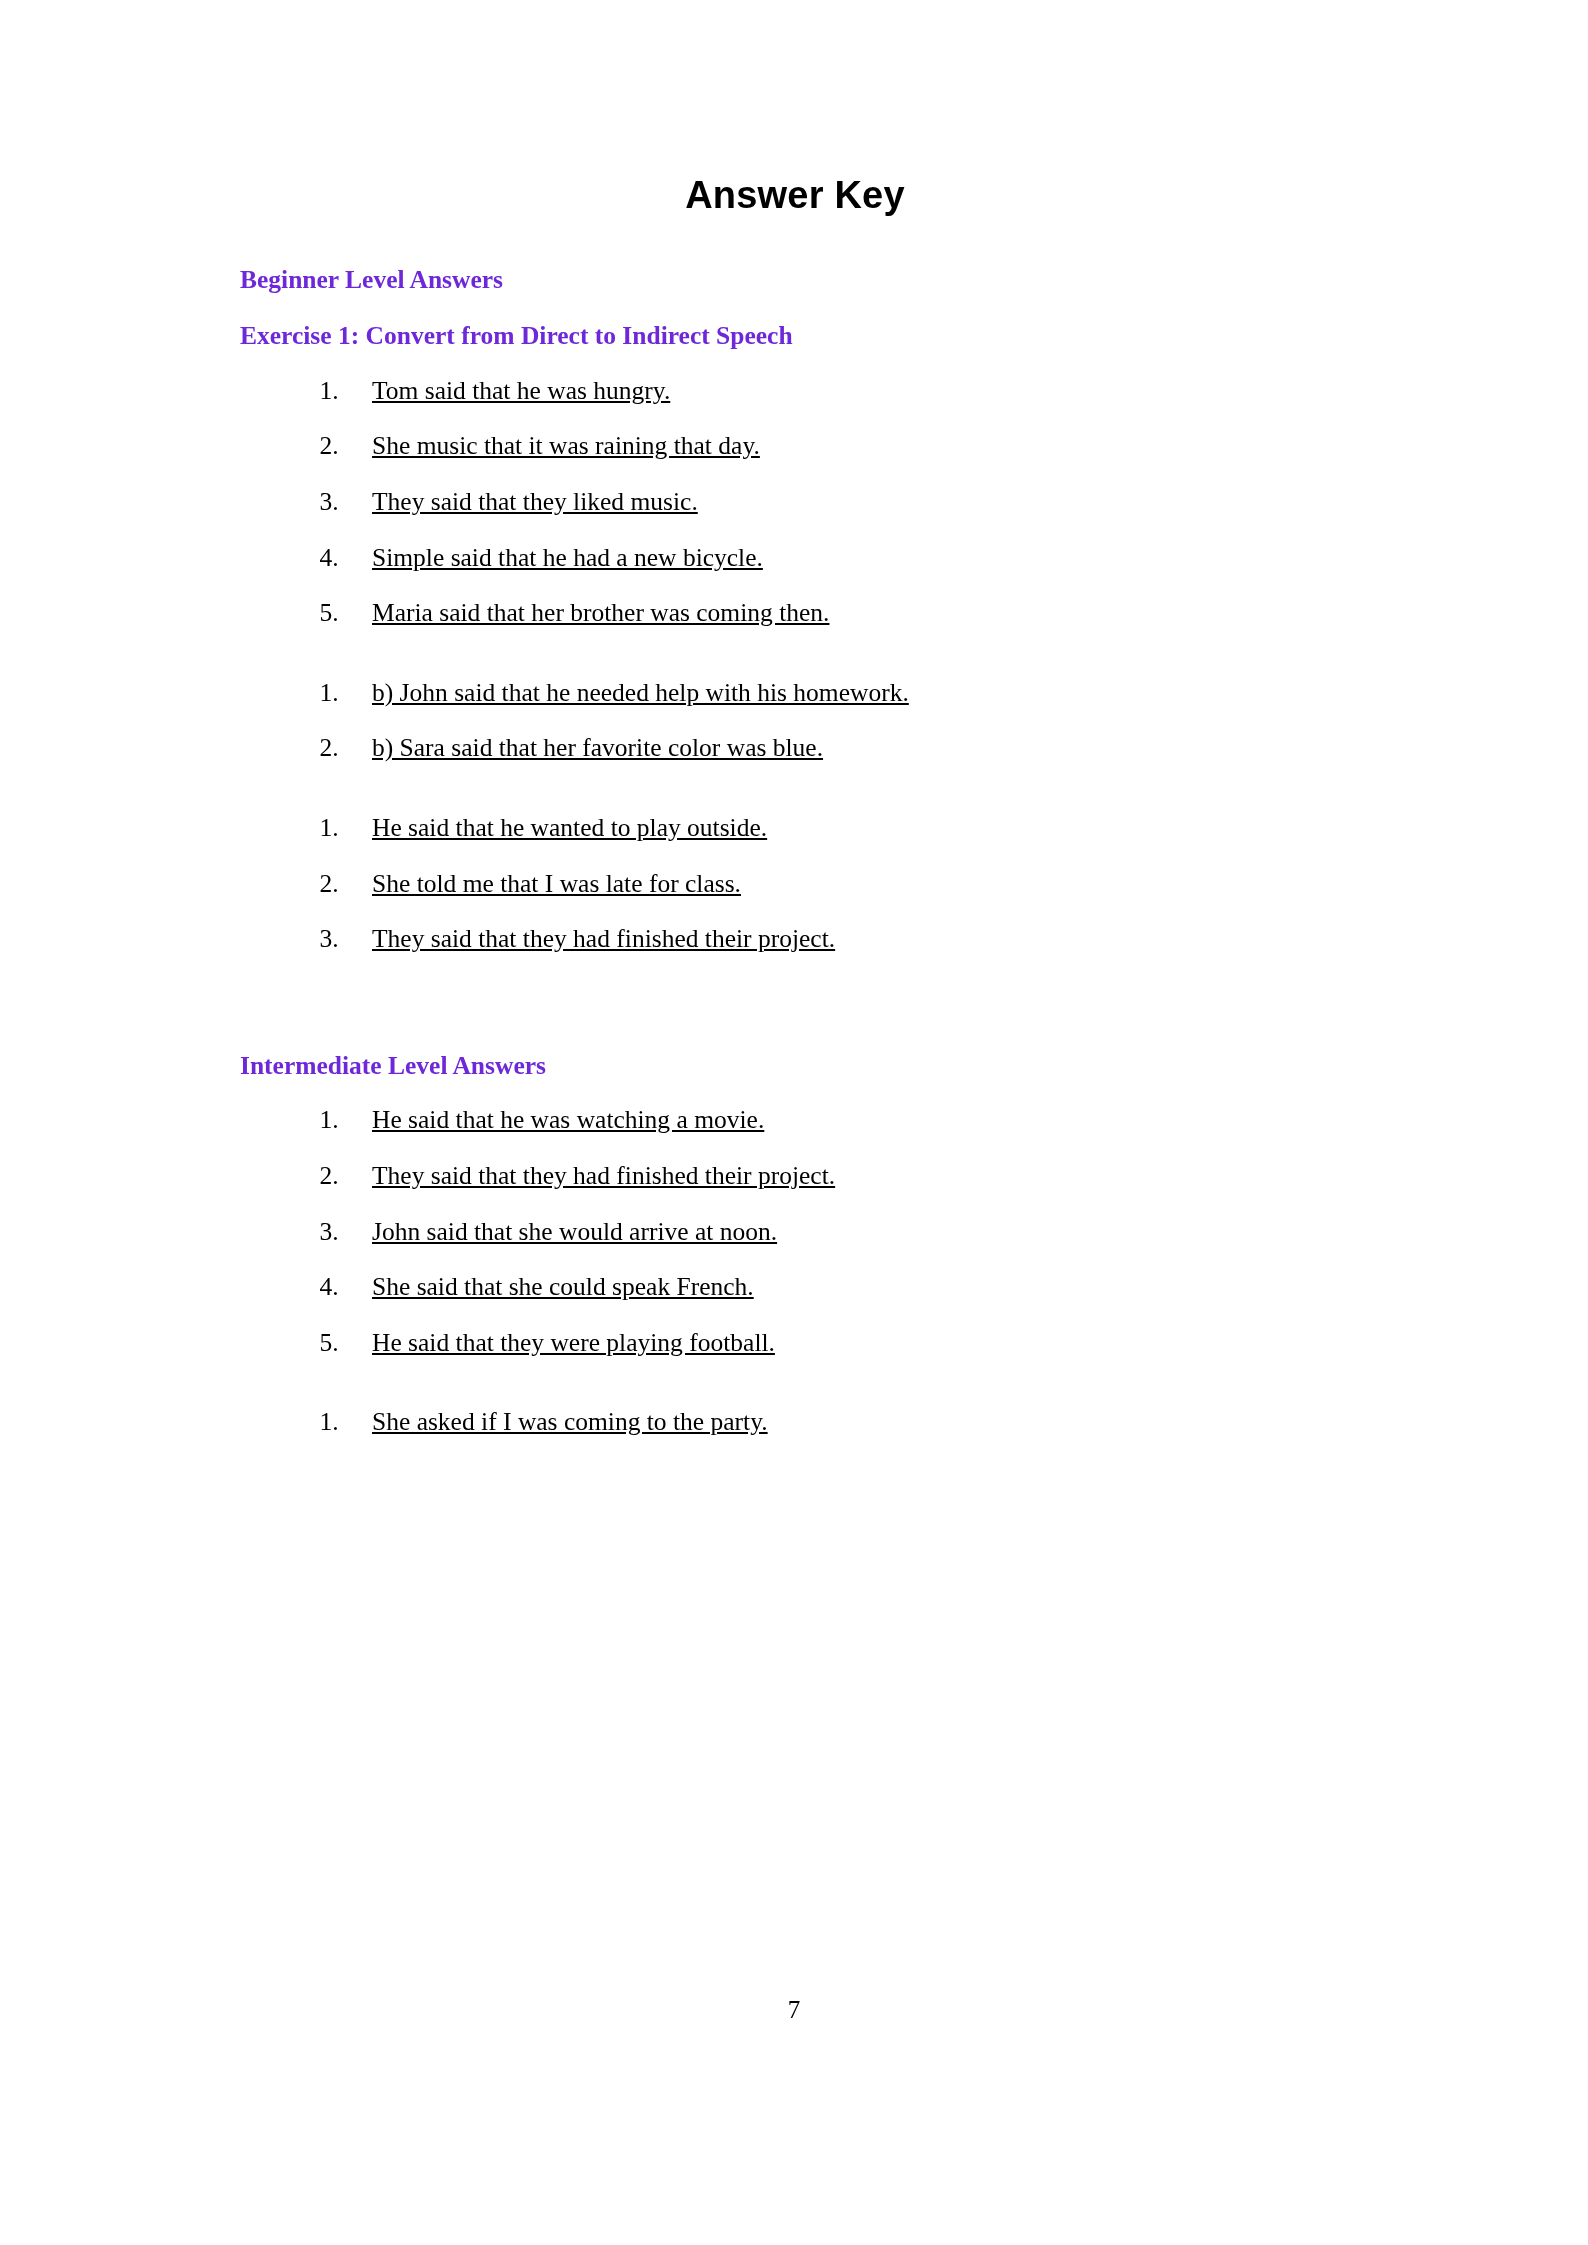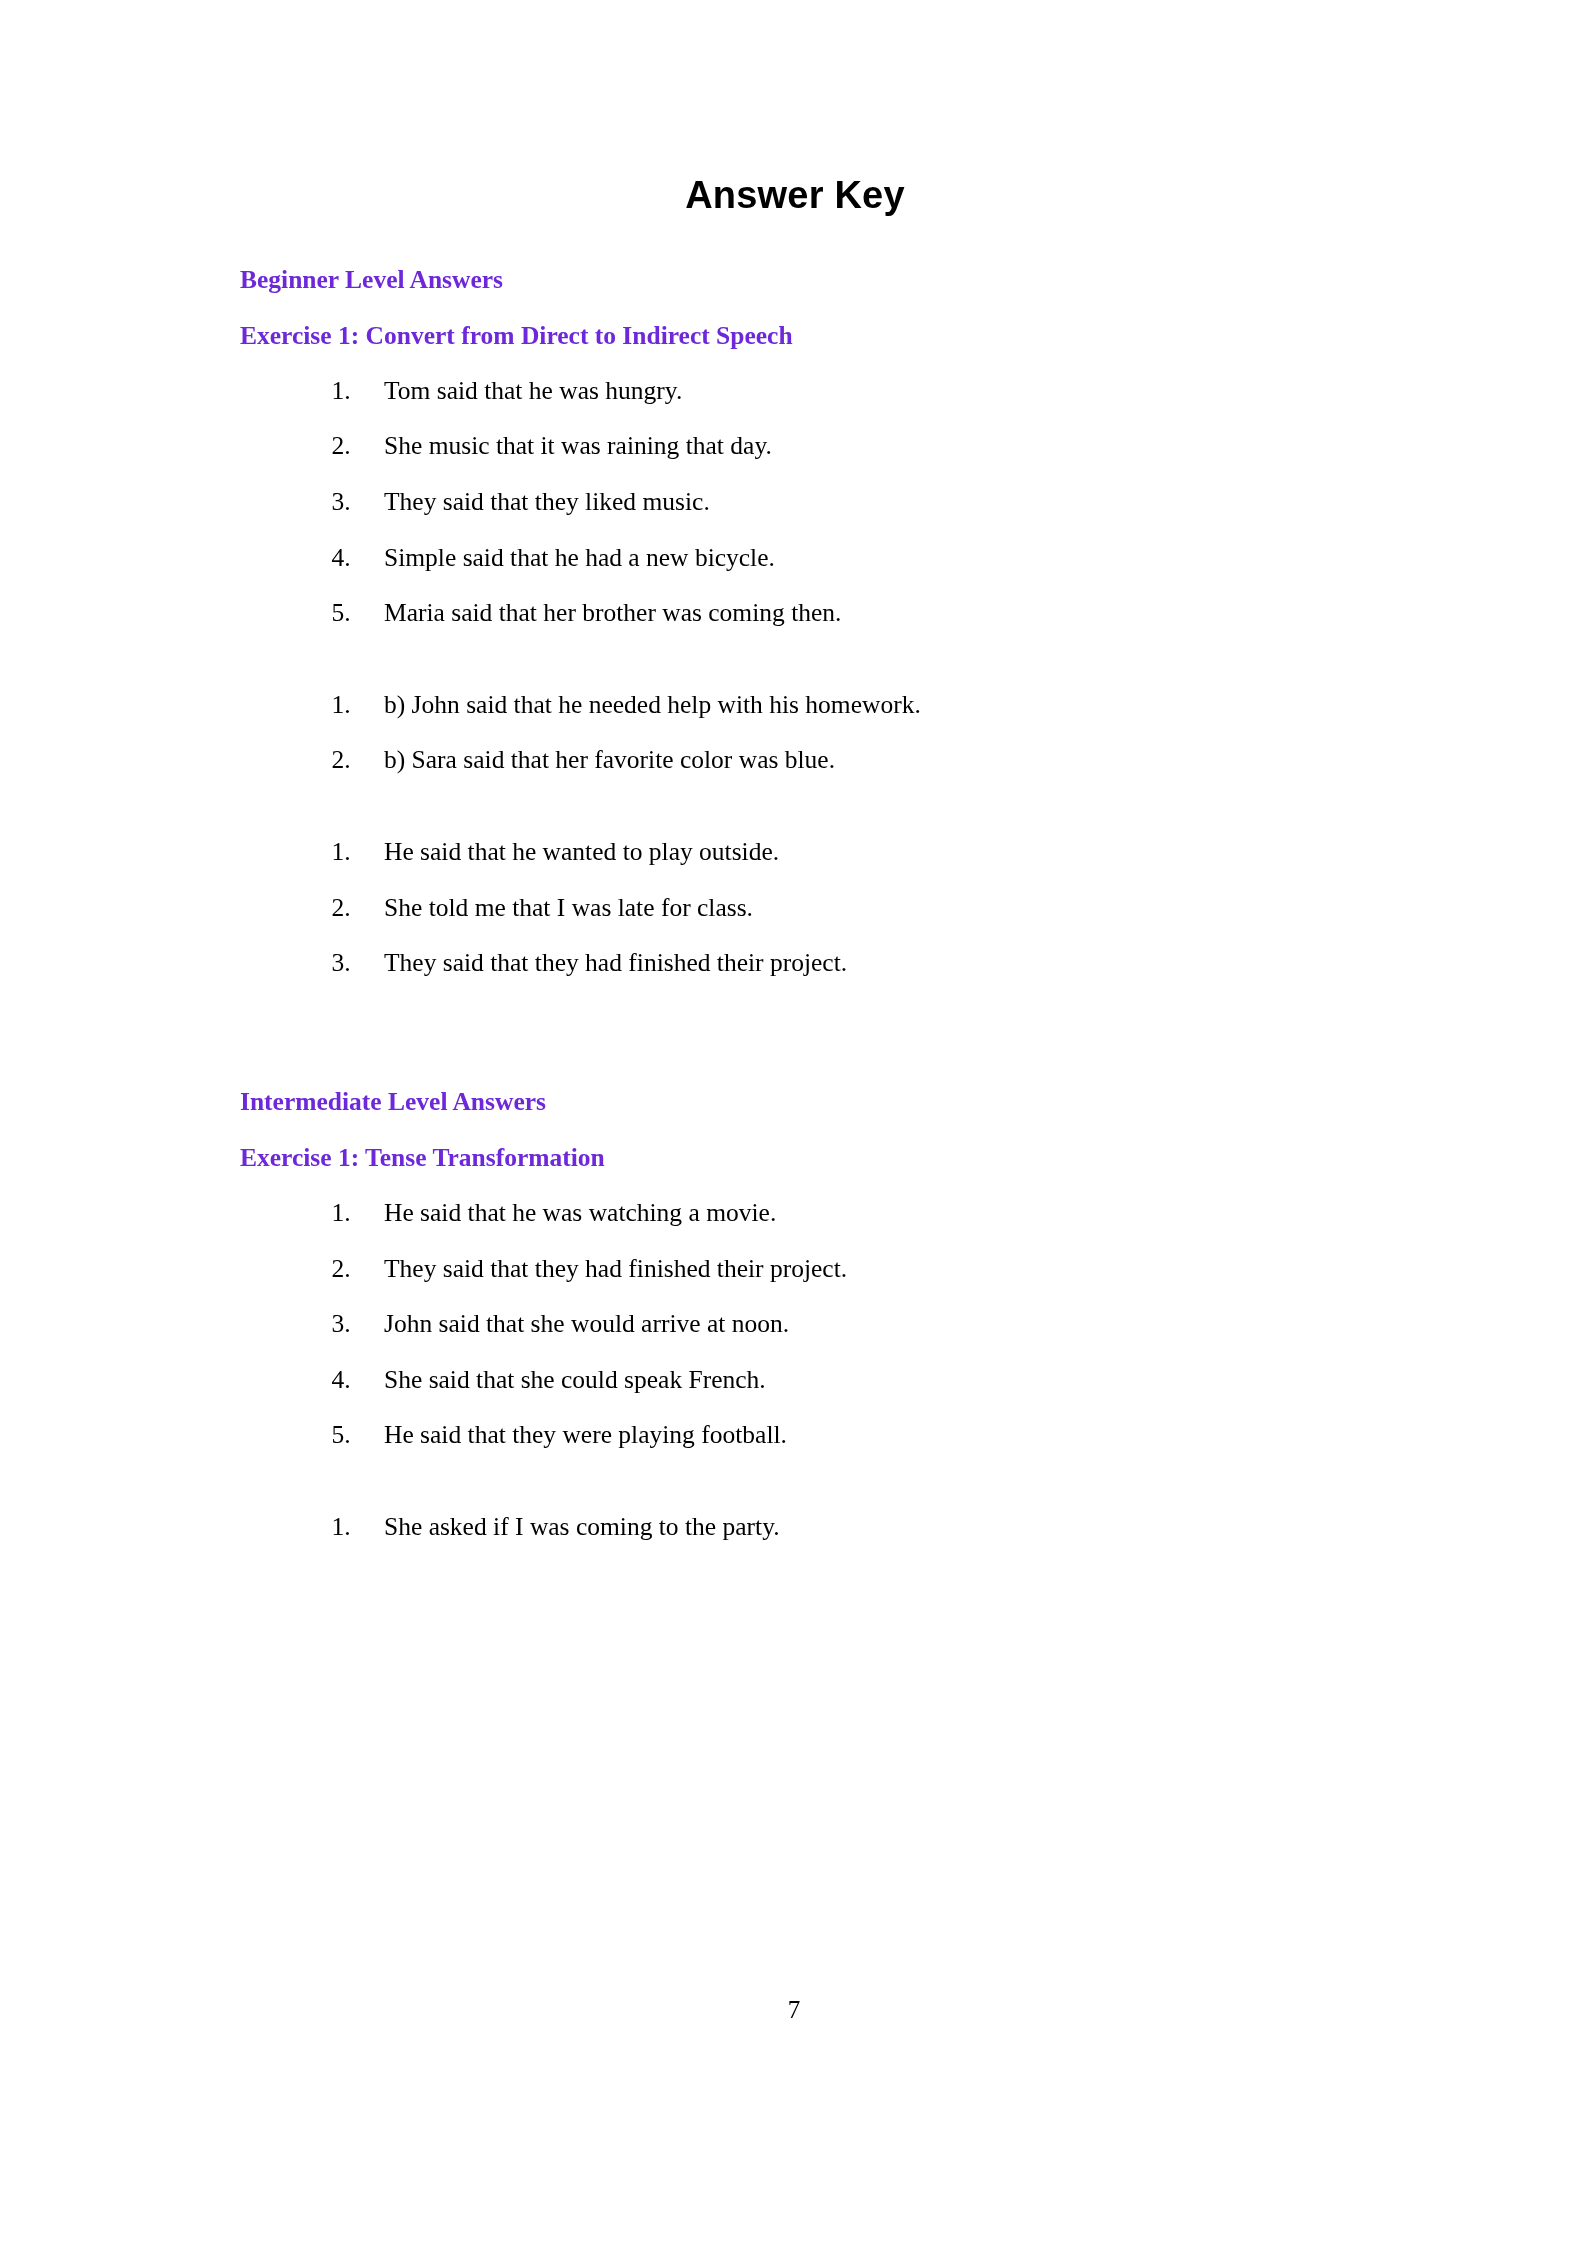--- a/index.html
+++ b/index.html
@@ -59,22 +59,23 @@
   .sec-gap-top-level {
     margin-top: 47px;
   }
 
   .sec-gap-top-exercise {
     margin-top: 26px;
   }
 
   .answer-list {
     list-style: decimal;
-    margin: 12px;
+    margin: 0;
     padding: 0 0 0 105px;
+    text-decoration: underline;
   }
 
   .answer-list > li {
     font-family: "Liberation Serif", "DejaVu Serif", serif;
     font-size: 25.5px;
     line-height: 1.2;
     color: #000000;
     margin: 0;
     padding-left: 27px;
     position: relative;
@@ -153,21 +154,20 @@
       </ol>
 
     </div>
 
     <div class="block-gap-large"></div>
 
     <div>
 
       <h2 class="section-heading">Intermediate Level Answers</h2>
 
-      <h3 class="section-heading sec-gap-top-exercise">Exercise 1: Tense Transformation</h3>
 
       <ol class="answer-list">
         <li><span class="answer-text">He said that he was watching a movie.</span></li>
         <li><span class="answer-text">They said that they had finished their project.</span></li>
         <li><span class="answer-text">John said that she would arrive at noon.</span></li>
         <li><span class="answer-text">She said that she could speak French.</span></li>
         <li><span class="answer-text">He said that they were playing football.</span></li>
       </ol>
 
       <div class="list-trail-gap"></div>

